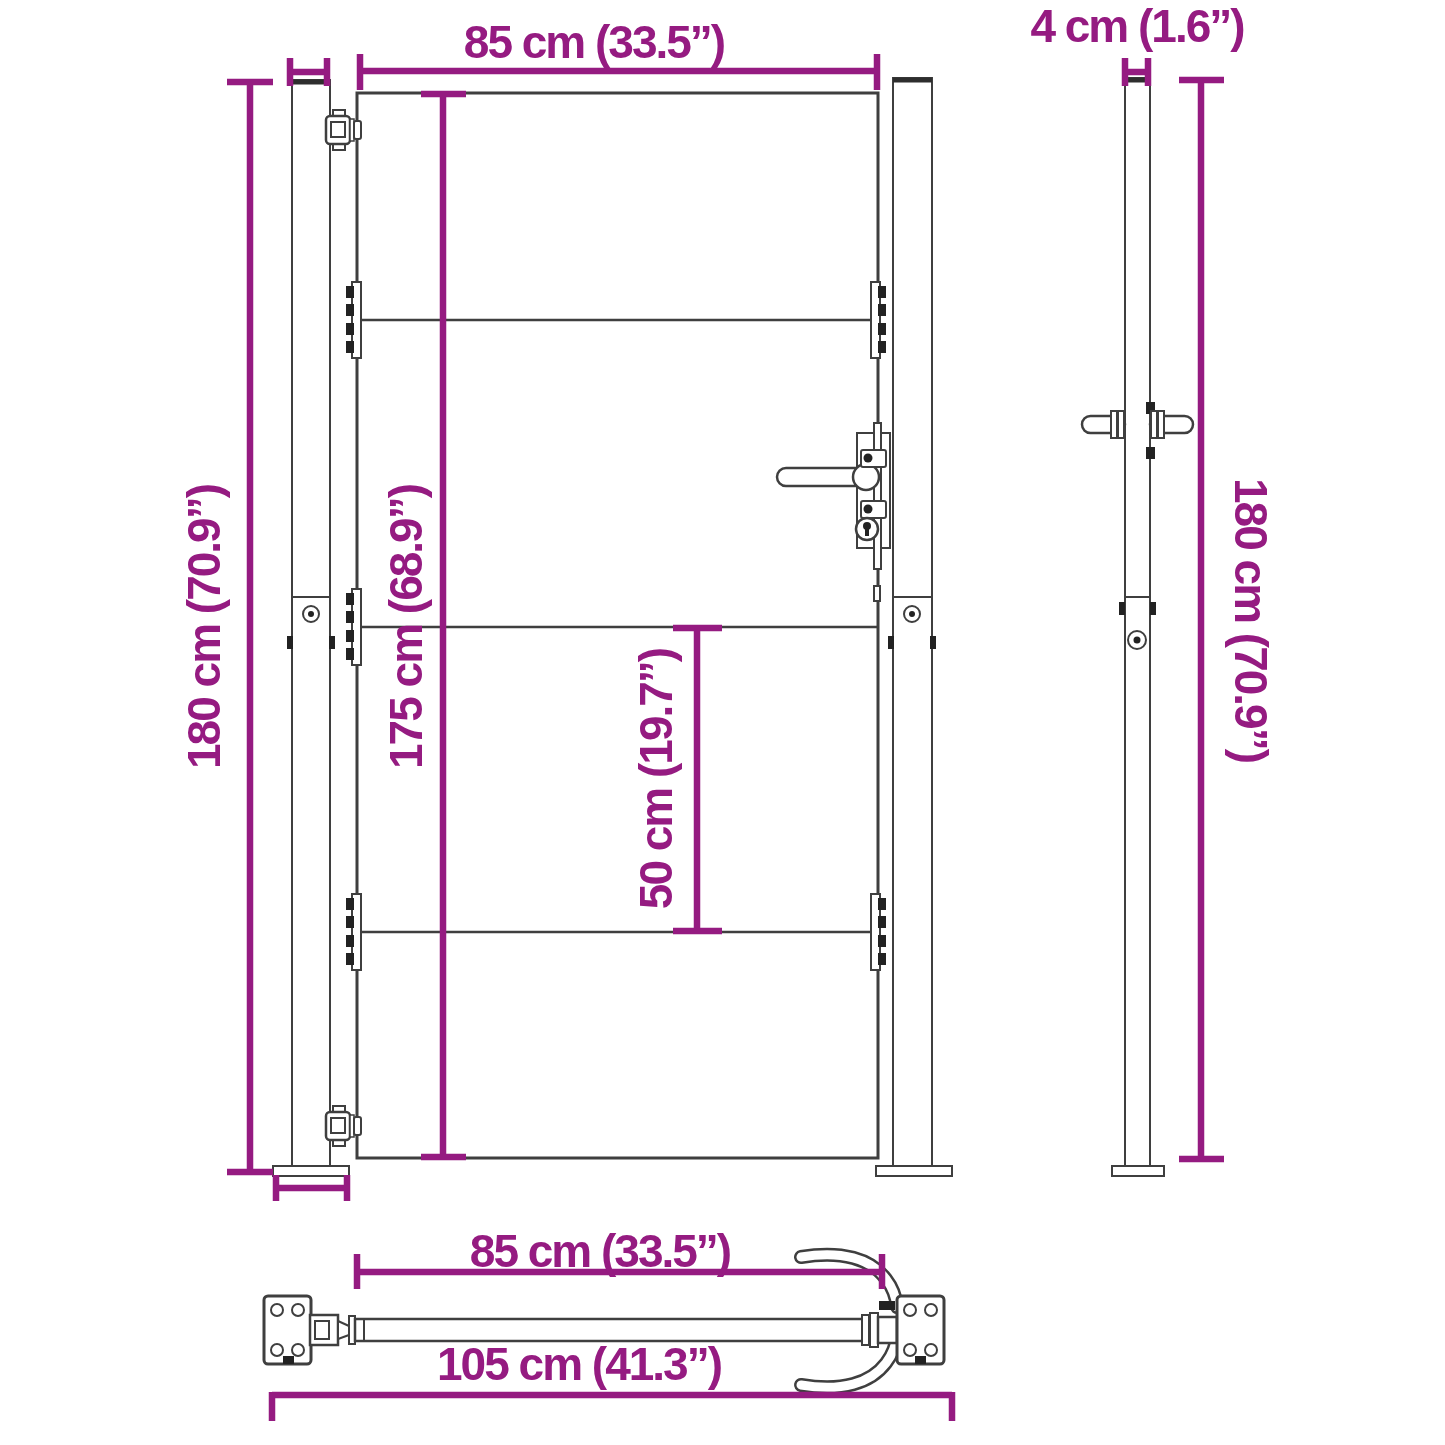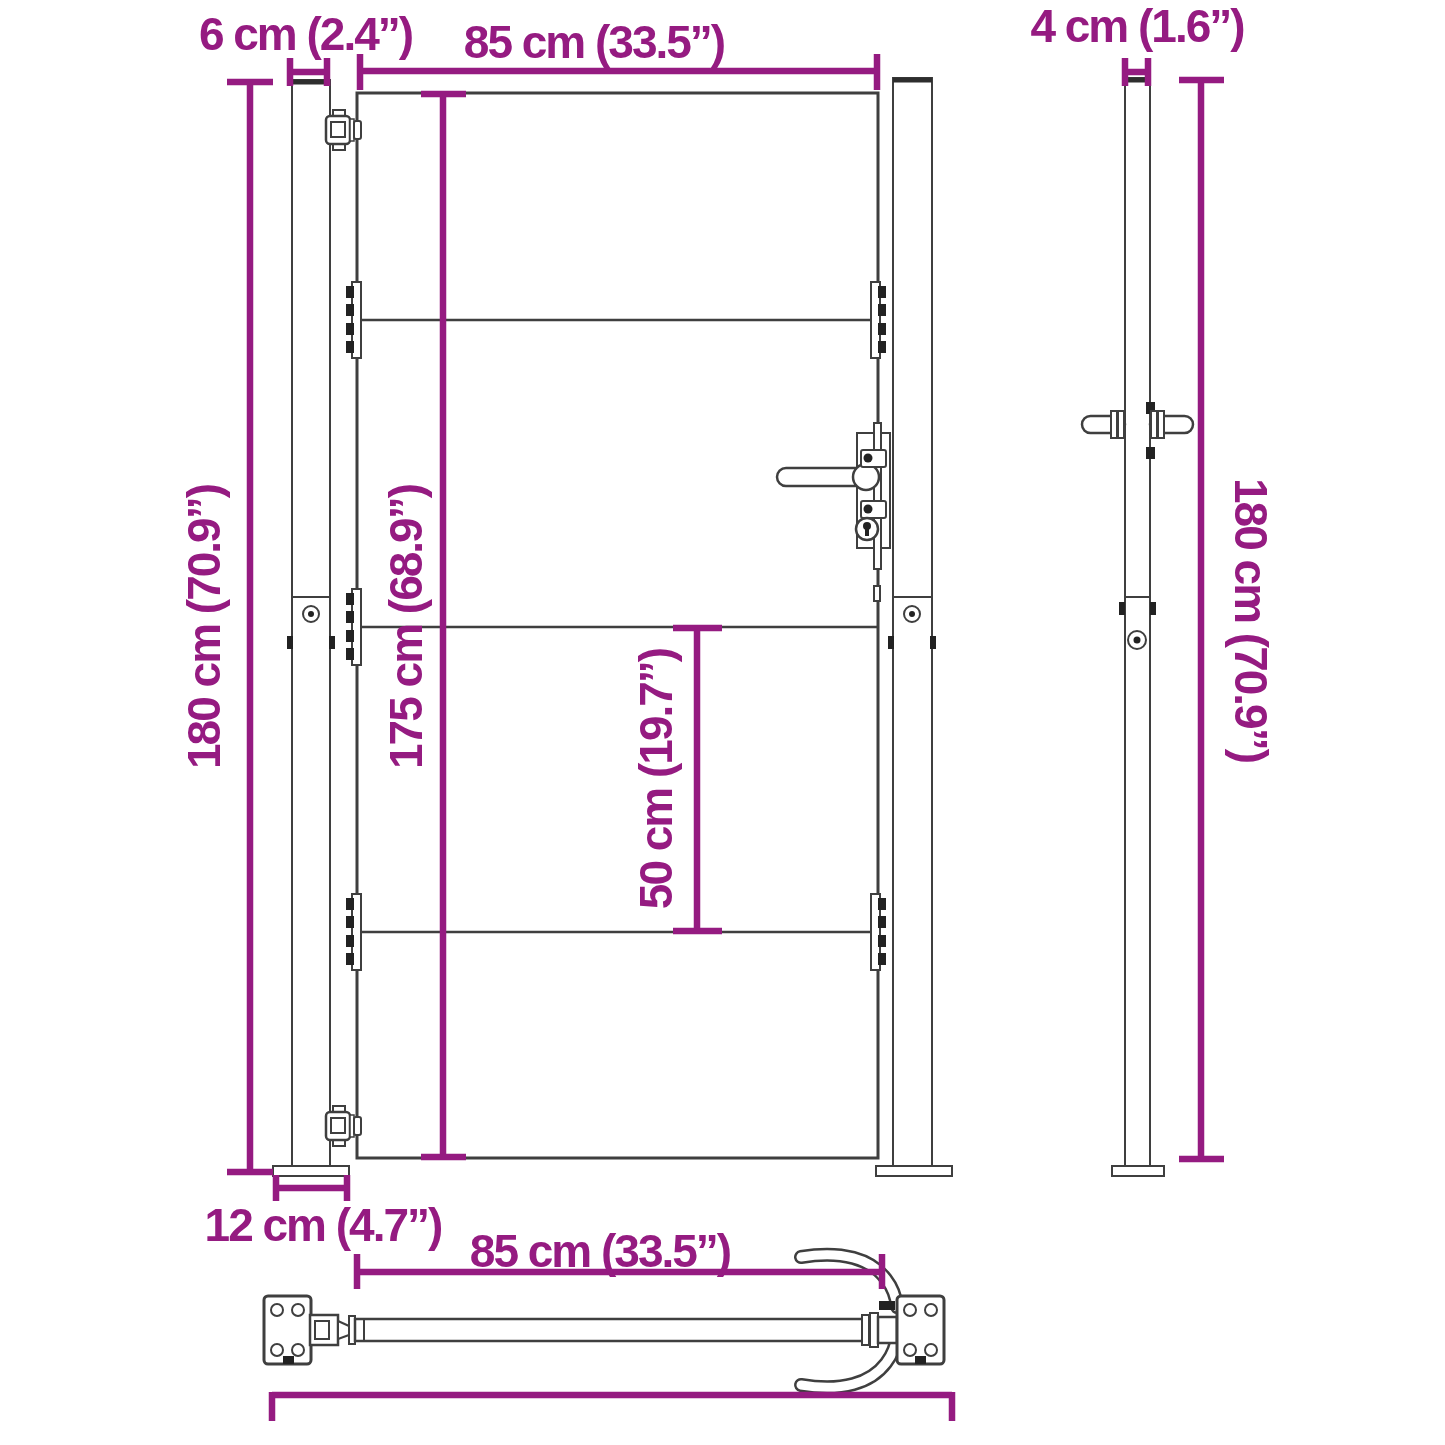--- a/index.html
+++ b/index.html
@@ -210,32 +210,31 @@
       <path class="dim" d="M227,82 H273 M250,82 V1172 M227,1172 H273"></path>
       <path class="dim" d="M421,94 H466 M443,94 V1157 M421,1157 H466"></path>
       <path class="dim" d="M673,628 H722 M697,628 V931 M673,931 H722"></path>
       <path class="dim" d="M1179,80 H1224 M1201,80 V1159 M1179,1159 H1224"></path>
       <path class="dim" d="M276,1175 V1201 M347,1175 V1201 M276,1188 H347"></path>
       <path class="dim" d="M357,1254 V1289 M882,1254 V1289 M357,1272 H882"></path>
       <path class="dim" d="M272,1392 V1421 M952,1392 V1421 M272,1395 H952"></path>
     </g>
   </svg>
 
-  <div class="dim-label" style="left:183px; top:10px; width:245px;">6 cm (2.4”)</div>
 
   <div class="dim-label" style="left:438px; top:18px; width:312px;">85 cm (33.5”)</div>
 
   <div class="dim-label" style="left:1018px; top:2px; width:238px;">4 cm (1.6”)</div>
 
   <div class="dim-label rot-ccw" style="left:204px; top:627px;">180 cm (70.9”)</div>
 
   <div class="dim-label rot-ccw" style="left:406px; top:627px;">175 cm (68.9”)</div>
 
   <div class="dim-label rot-ccw" style="left:656px; top:779px;">50 cm (19.7”)</div>
 
   <div class="dim-label rot-cw" style="left:1251px; top:620px;">180 cm (70.9”)</div>
 
-  <div class="dim-label" style="left:192px; top:1201px; width:262px;">12 cm (4.7”)</div>
 
   <div class="dim-label" style="left:446px; top:1227px; width:308px;">85 cm (33.5”)</div>
 
+  <div class="dim-label" style="left:418px; top:1340px; width:322px;">105 cm (41.3”)</div>
 
 </div>
 
 </body></html>

